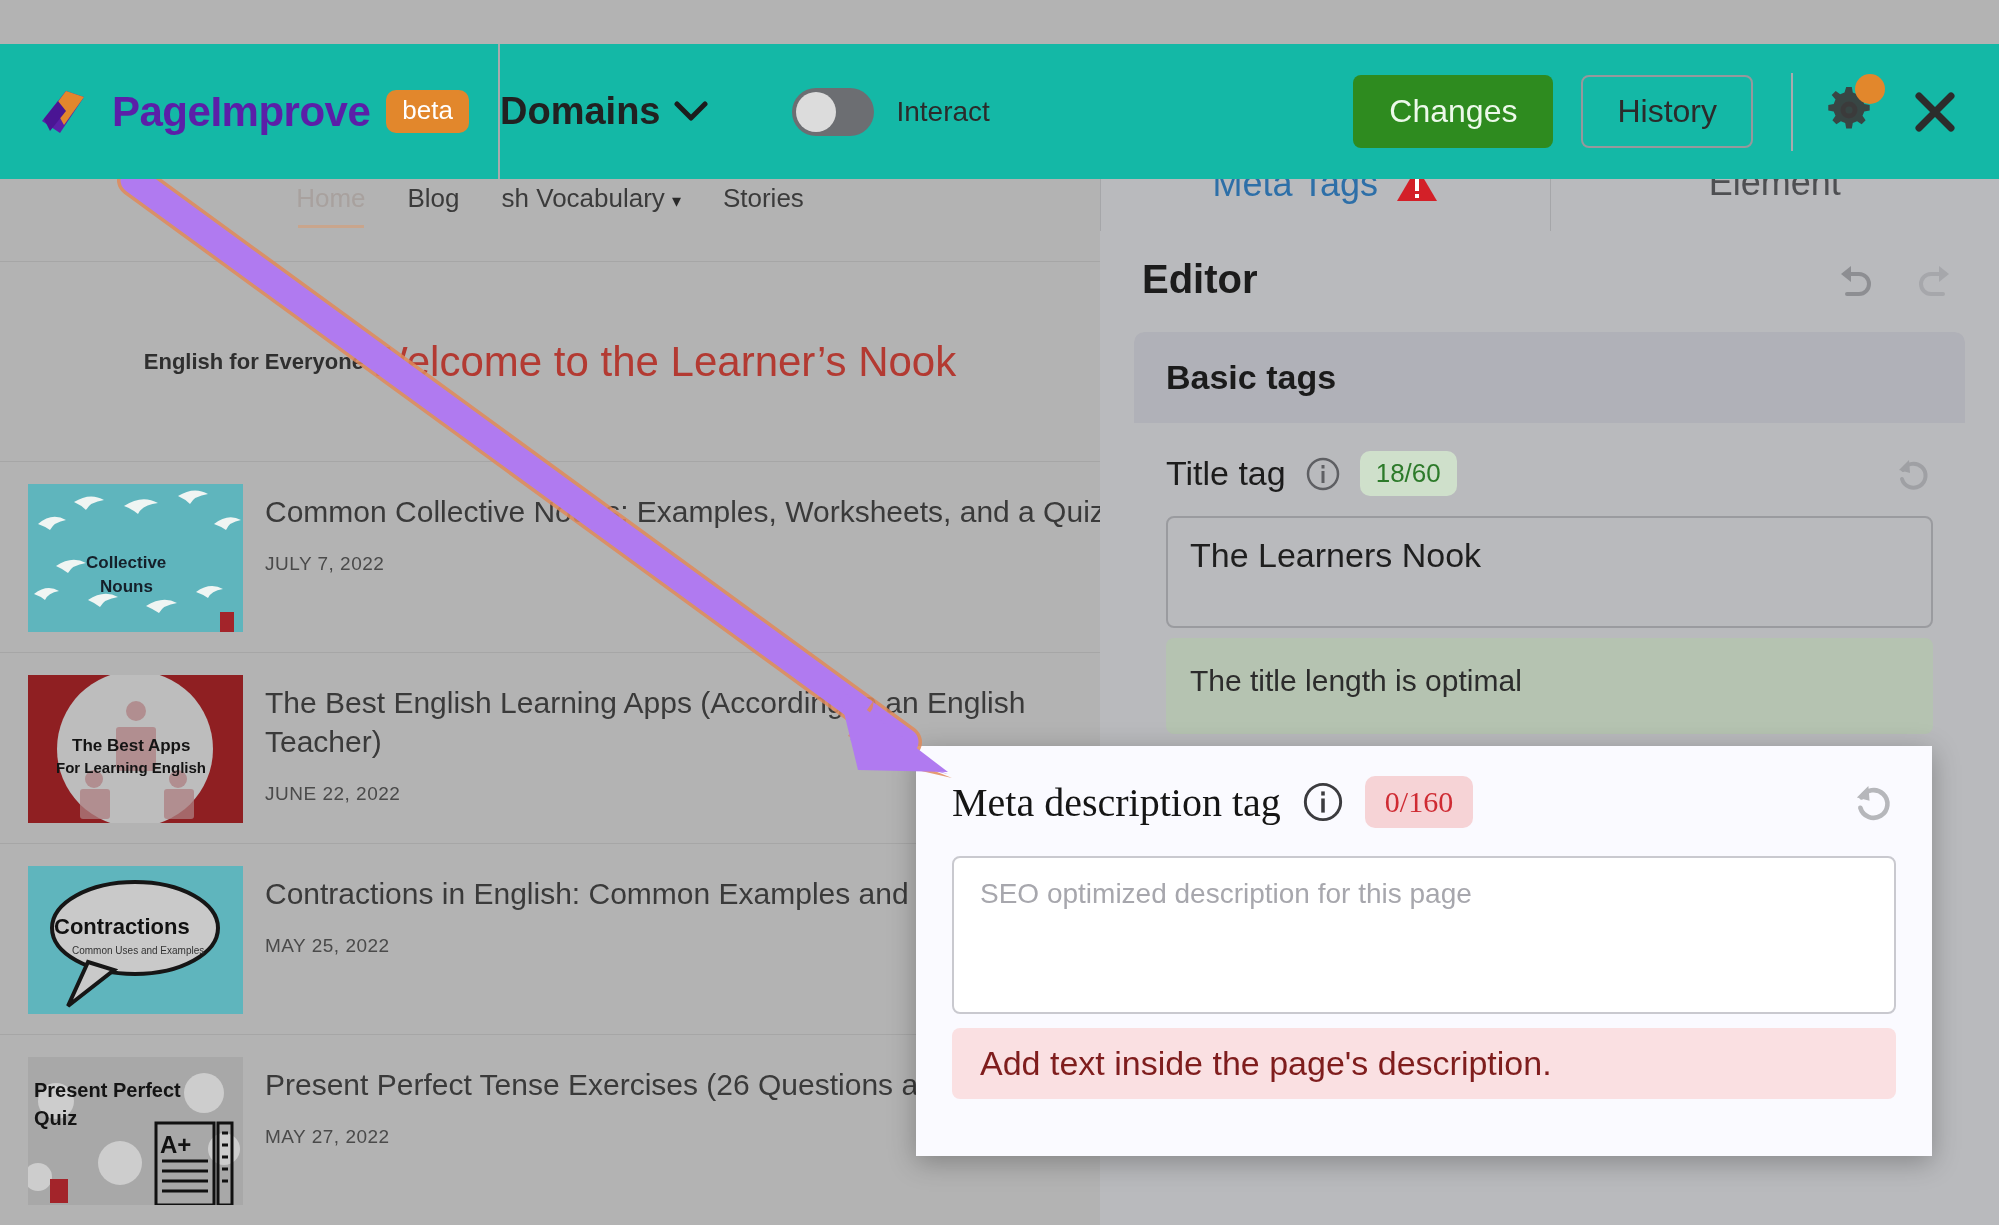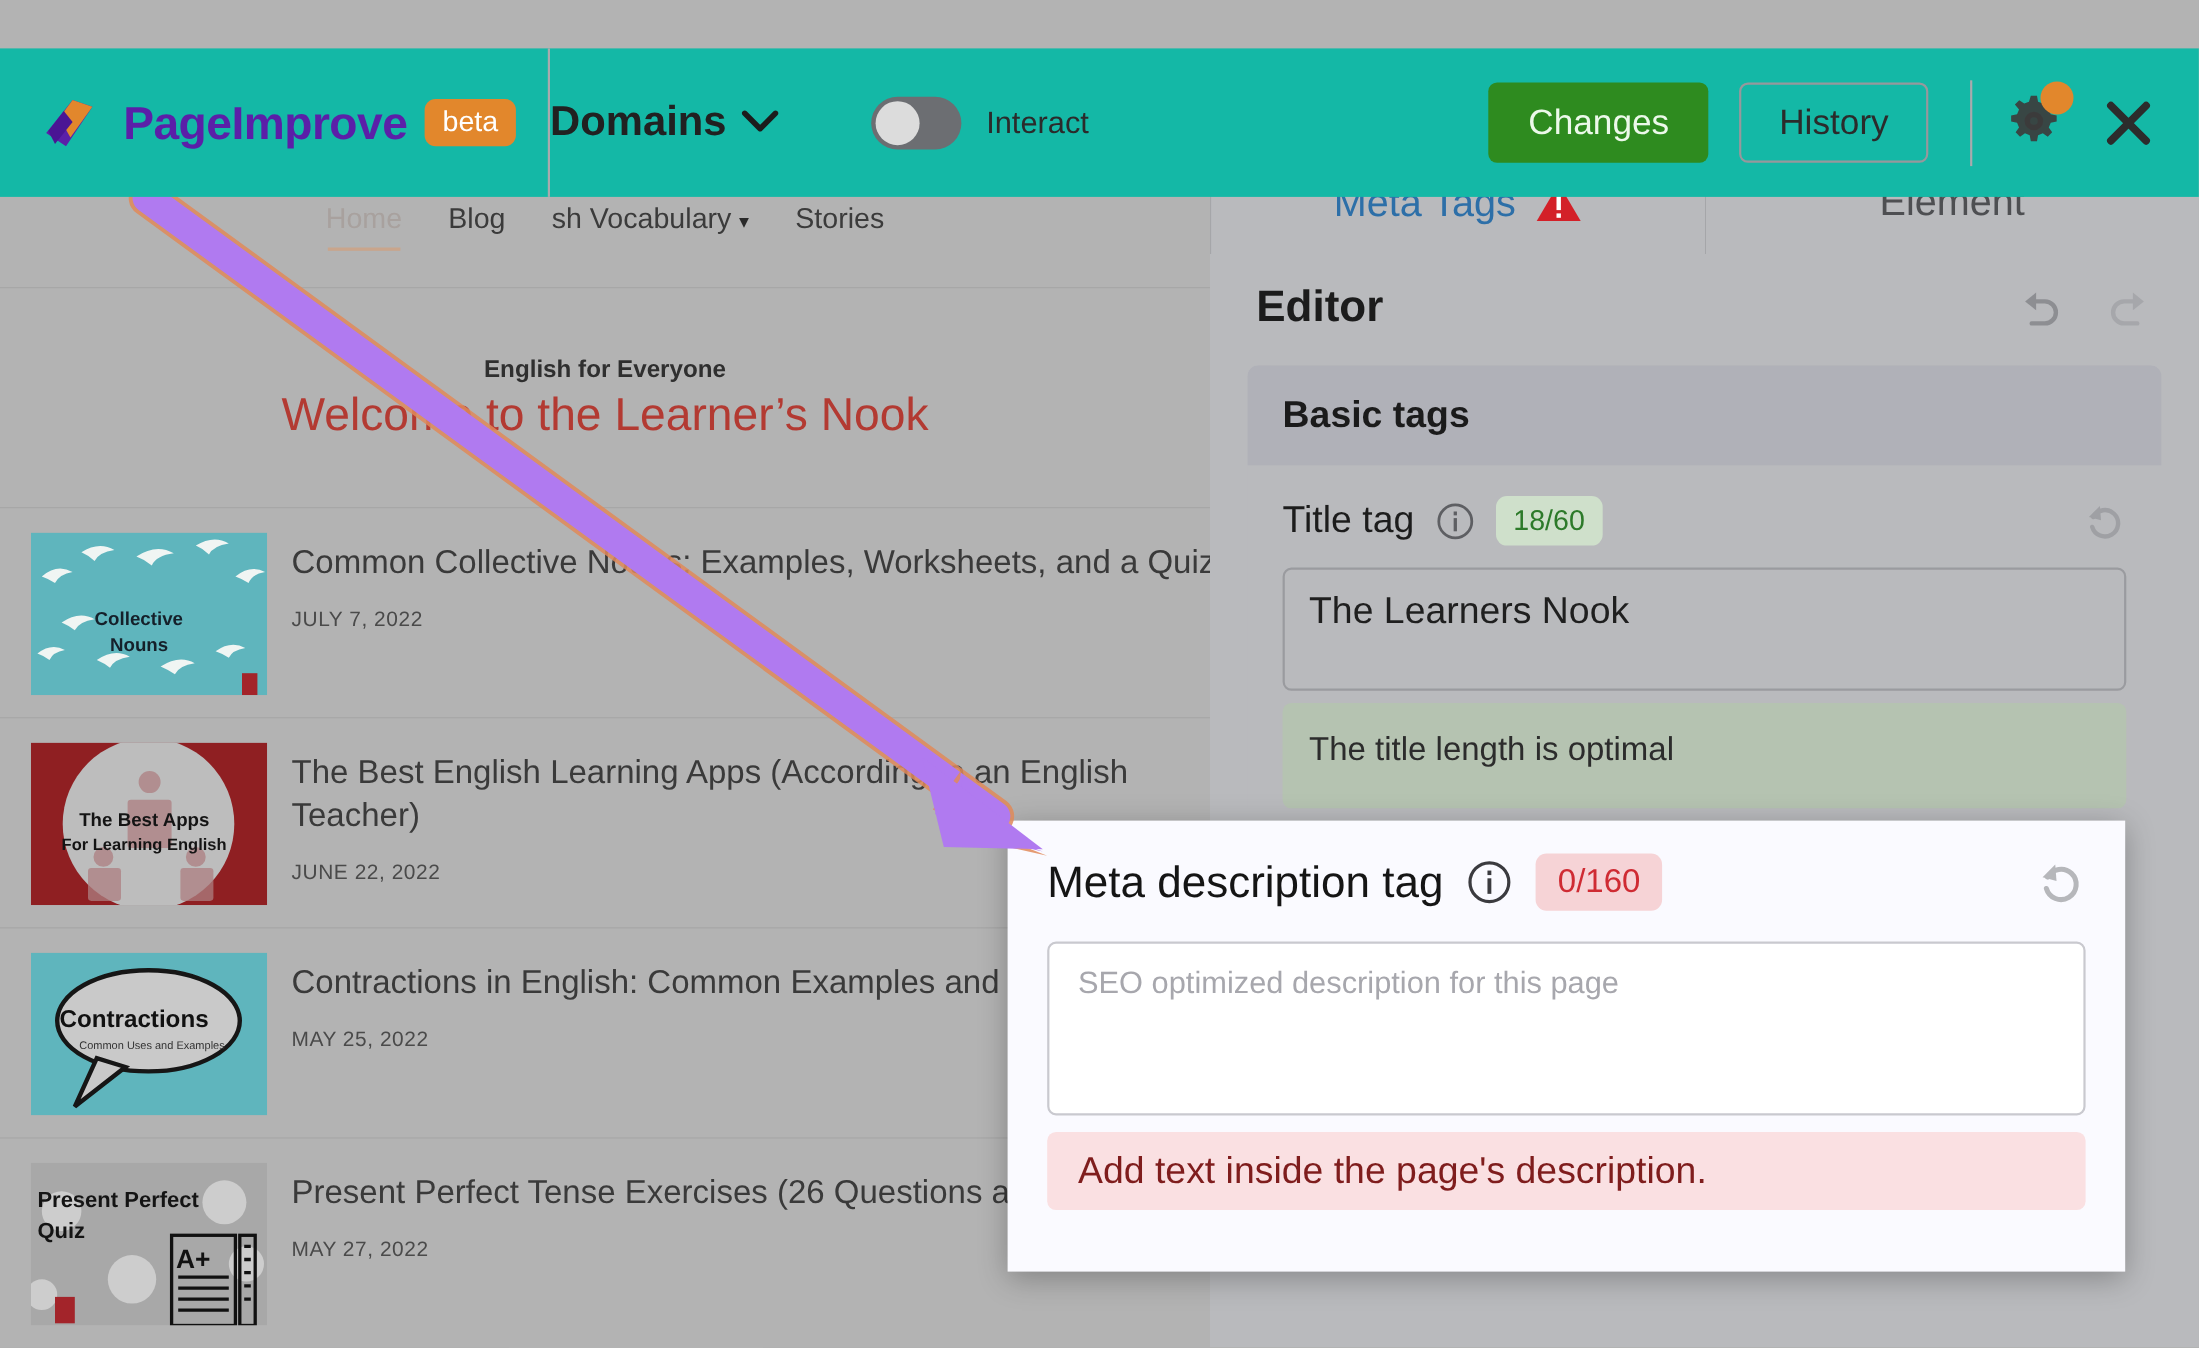--- a/index.html
+++ b/index.html
@@ -82,21 +82,21 @@
   }
   .nav-link { font-size: 26px; color: #3b3b3b; white-space: nowrap; cursor: pointer; }
   .nav-link.muted { color: #a8a19e; position: relative; }
   .nav-link.muted::after {
     content: ""; position: absolute; left: 2px; right: 2px; bottom: -14px;
     height: 3px; background: #c9a58c;
   }
   .nav-caret { font-size: 18px; margin-left: 7px; color: #2a2a2a; }
 
   .hero {
-    height: 200px; display: flex; flex-direction: column;
+    height: 200px; display: flex; flex-direction: row;
     align-items: center; justify-content: center; gap: 4px;
     border-bottom: 1px solid #a6a6a6;
   }
   .hero-kicker { font-size: 22px; color: #2f2f2f; font-weight: bold; }
   .hero-title { font-size: 42px; color: #b33a32; }
 
   .post-list { padding: 0; }
   .post {
     display: flex; gap: 22px; padding: 22px 0 20px 28px;
     border-bottom: 1px solid #a6a6a6;
@@ -162,21 +162,21 @@
     background: #b5c3b1; color: #2c2c2c; font-size: 30px;
     padding: 26px 24px; border-radius: 8px; margin-top: 6px; height: 96px;
   }
 
   
   .popup {
     position: absolute; left: 916px; top: 746px; width: 1016px; height: 410px;
     background: #fafaff; box-shadow: 0 6px 26px rgba(0,0,0,0.28);
     z-index: 25; padding: 30px 36px;
   }
-  .popup .field-row { gap: 22px; }
+  .popup .field-row { gap: 22px; font-family: Liberation Serif, serif; }
   .popup .field-label { font-size: 40px; color: #151515; }
   .popup .info-ico { width: 40px; height: 40px; }
   .popup .count-badge { font-size: 30px; padding: 9px 20px; }
   .popup-input {
     margin-top: 28px; width: 100%; height: 158px;
     background: #fff; border: 2px solid #c9c9cf; border-radius: 8px;
     font-size: 28px; color: #1f1f1f; padding: 20px 26px;
     font-family: "Liberation Sans", sans-serif; resize: none; outline: none;
   }
   .popup-input::placeholder { color: #a7a7ad; }

